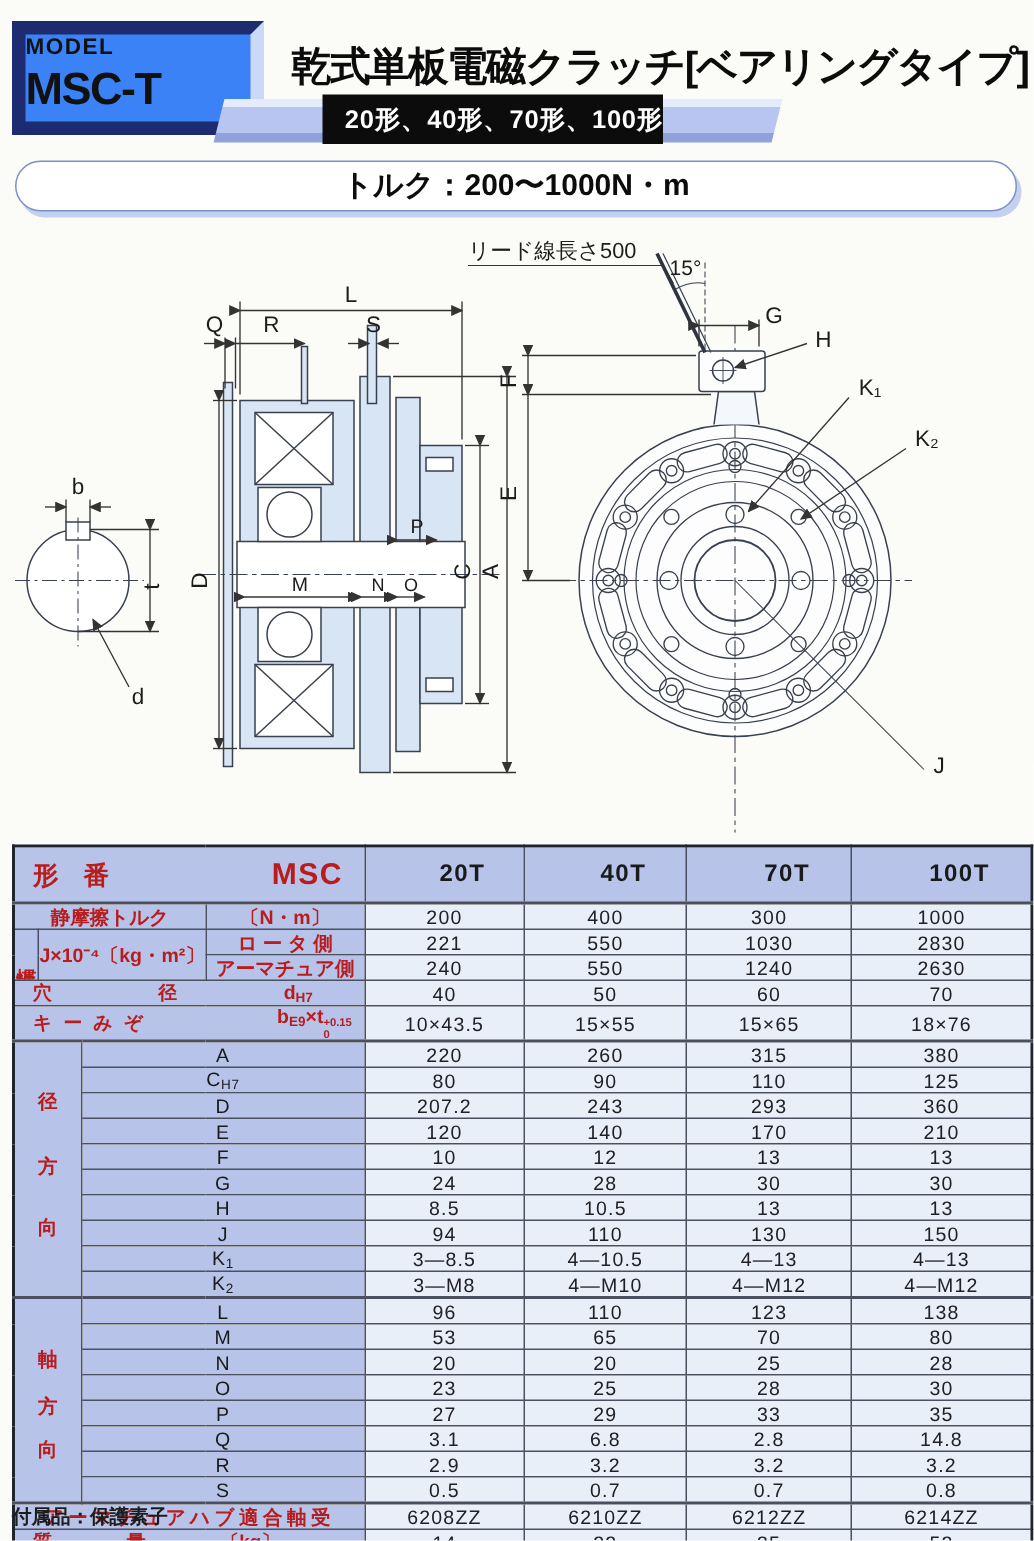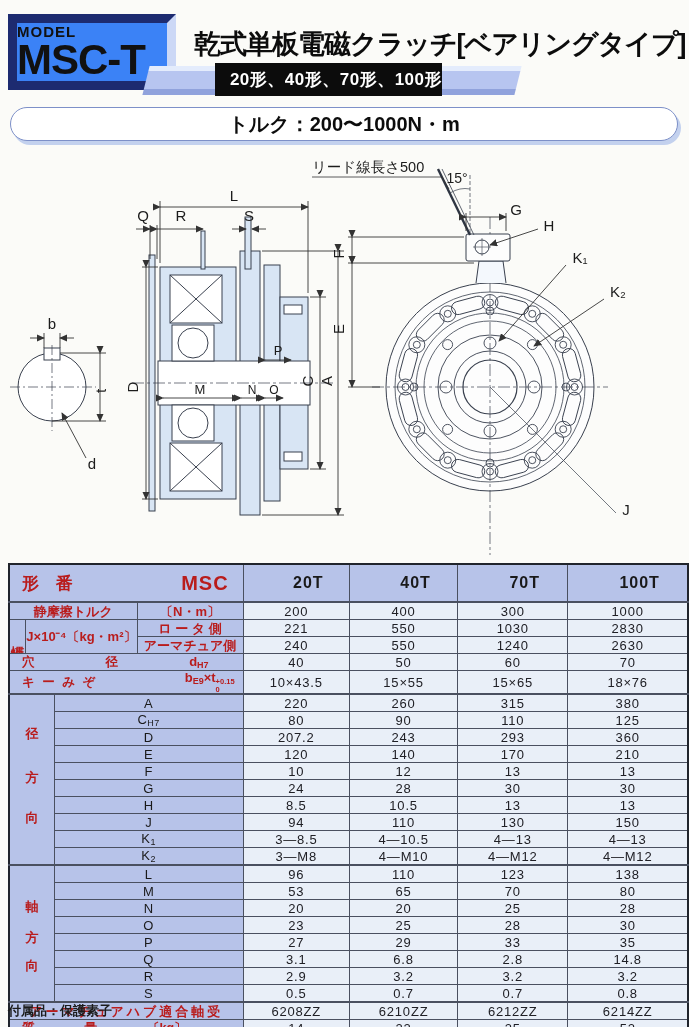--- a/index.html
+++ b/index.html
@@ -3,21 +3,21 @@
 <meta charset="utf-8">
 <style>
   html,body{margin:0;padding:0;}
   .page{position:relative;width:689px;height:1027px;background:#fbfbf8;overflow:hidden;
         font-family:"Liberation Sans",sans-serif;color:#1a1a1a;}
   
   .model-box{position:absolute;left:8px;top:14px;width:150px;height:58px;background:#3b82f6;
              border-top:9px solid #1d2b70;border-left:9px solid #1d2b70;border-bottom:9px solid #1d2b70;
              border-right:9px solid #ccd8f6;text-align:left;}
   .model-label{font-size:15px;font-weight:700;letter-spacing:1px;line-height:16px;margin-top:1px;color:#111;}
-  .model-name{font-size:42px;font-weight:700;line-height:40px;letter-spacing:-1px;color:#111;}
+  .model-name{font-size:30px;font-weight:700;line-height:40px;letter-spacing:-1px;color:#111;}
   .main-title{position:absolute;left:194px;top:26px;width:495px;font-size:27px;font-weight:700;
               letter-spacing:-1px;color:#0c0c0c;white-space:nowrap;}
   .blue-bar{position:absolute;left:146px;top:66px;width:372px;height:29px;
             background:linear-gradient(#e4ecfc 0 18%,#b7c5f0 18% 78%,#90a2dc 78%);
             transform:skewX(-14deg);}
   .black-bar{position:absolute;left:215px;top:63px;width:227px;height:33px;background:#0c0c0c;
              color:#fff;font-size:17px;font-weight:700;text-align:right;line-height:33px;letter-spacing:0.5px;}
   .torque-pill{position:absolute;left:10px;top:107px;width:666px;height:32px;background:#ffffff;
                border:1.5px solid #7d90c8;border-radius:17px;box-shadow:3px 4px 0 #c3d1ee;
                text-align:center;line-height:32px;font-size:20px;font-weight:700;color:#0c0c0c;}

